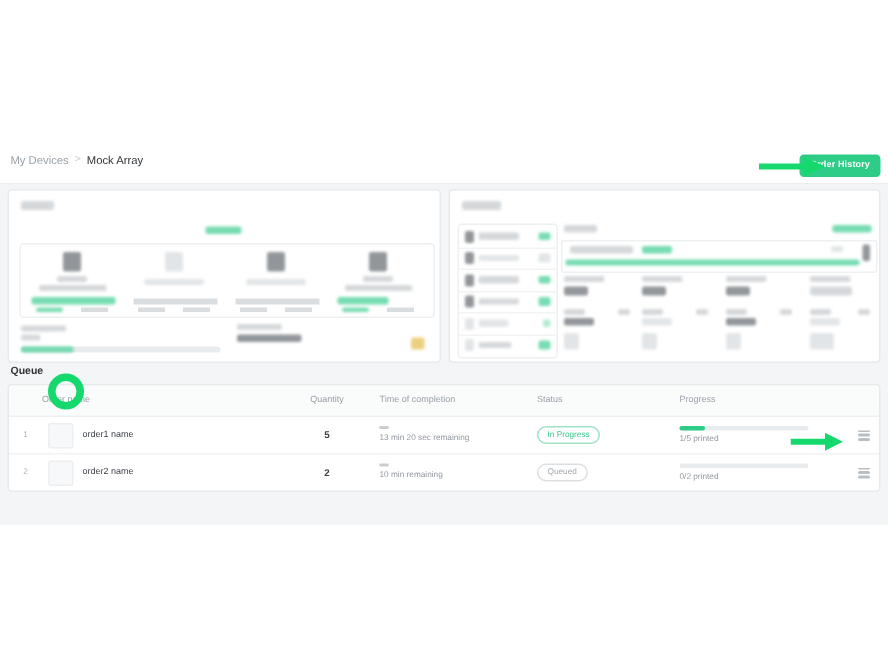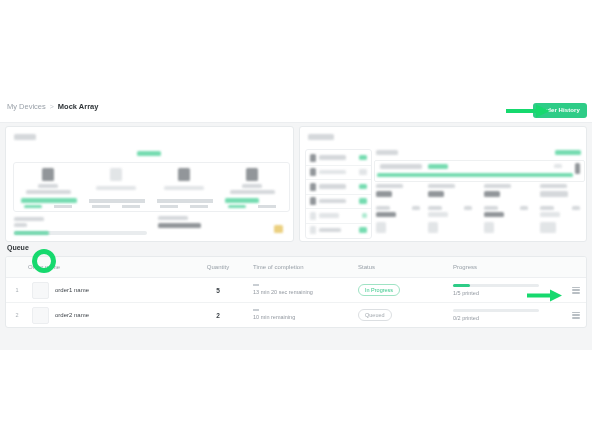--- a/index.html
+++ b/index.html
@@ -38,21 +38,21 @@
     top: 7px;
     display: flex;
     align-items: center;
     gap: 4px;
     font-size: 7.5px;
     line-height: 10px;
     white-space: nowrap;
   }
   .crumb-root { color: #9aa1a9; text-align: center; }
   .crumb-sep  { color: #c4c9cf; font-size: 7px; }
-  .crumb-current { color: #2f3438; font-weight: bold; }
+  .crumb-current { color: #2f3438; font-weight: normal; }
 
   .order-history-btn {
     position: absolute;
     right: 5px;
     top: 103px;
     height: 15px;
     padding: 0 7px;
     background: #2ecc87;
     color: #ffffff;
     border: none;

